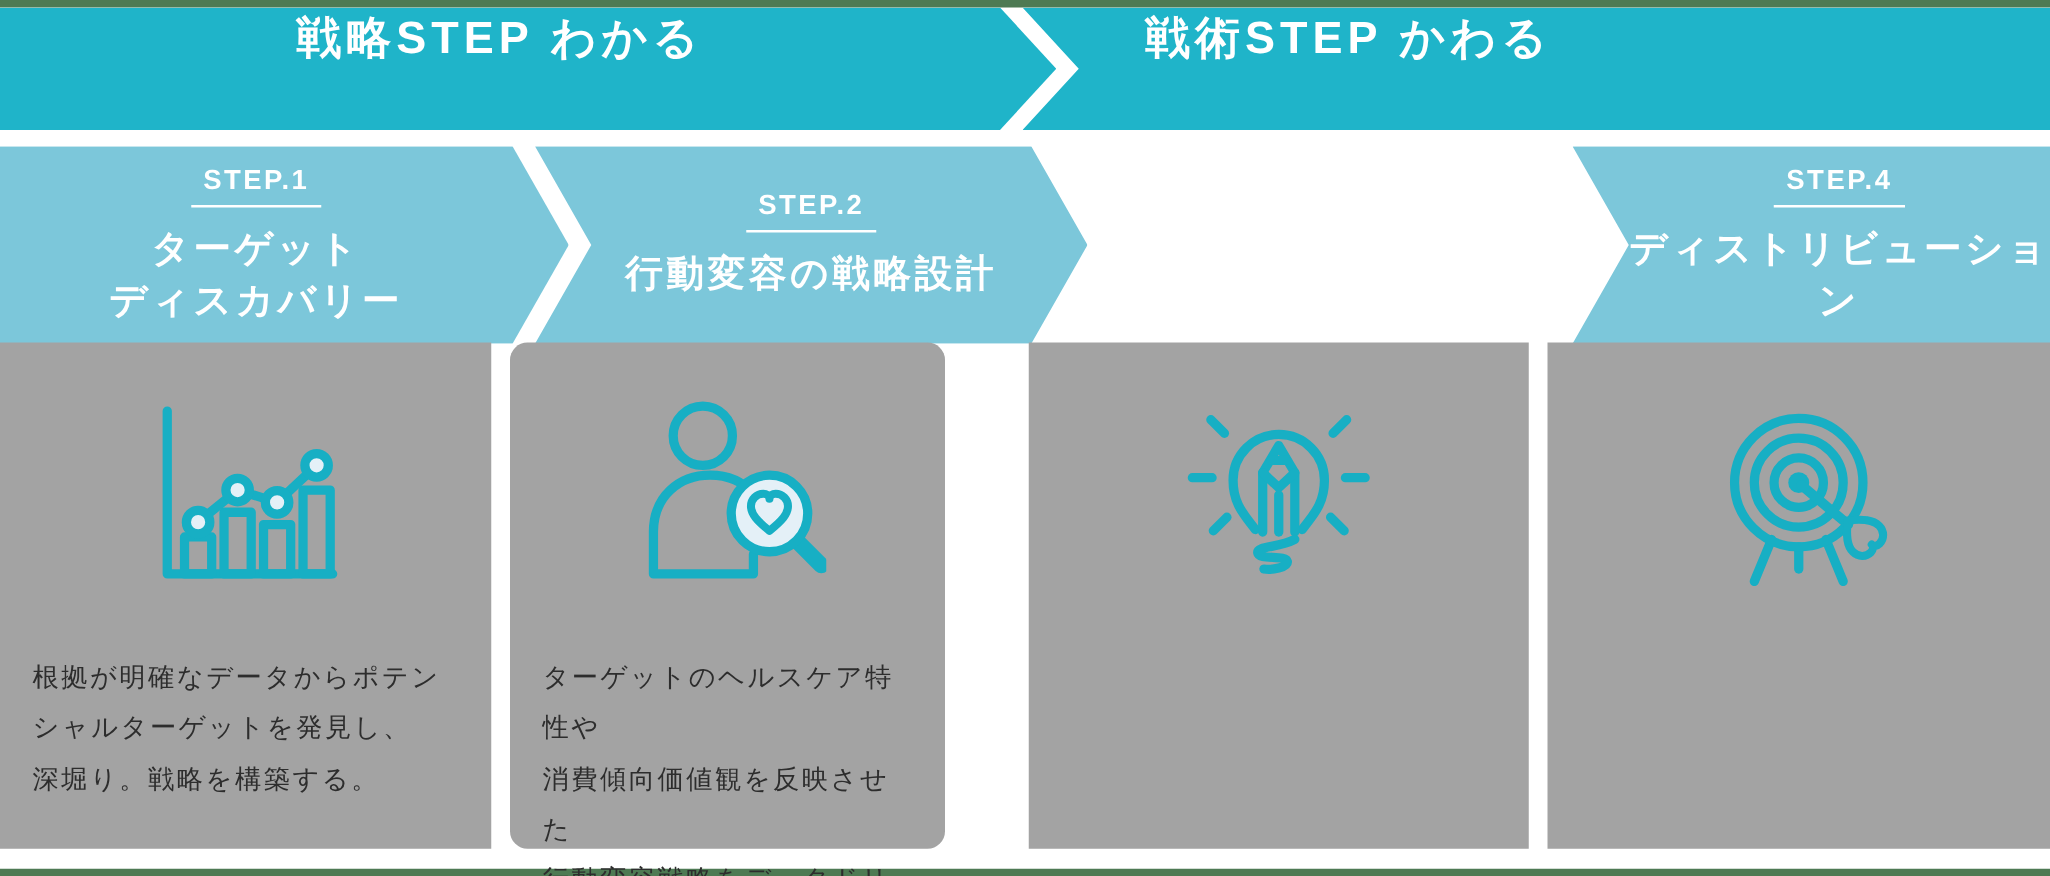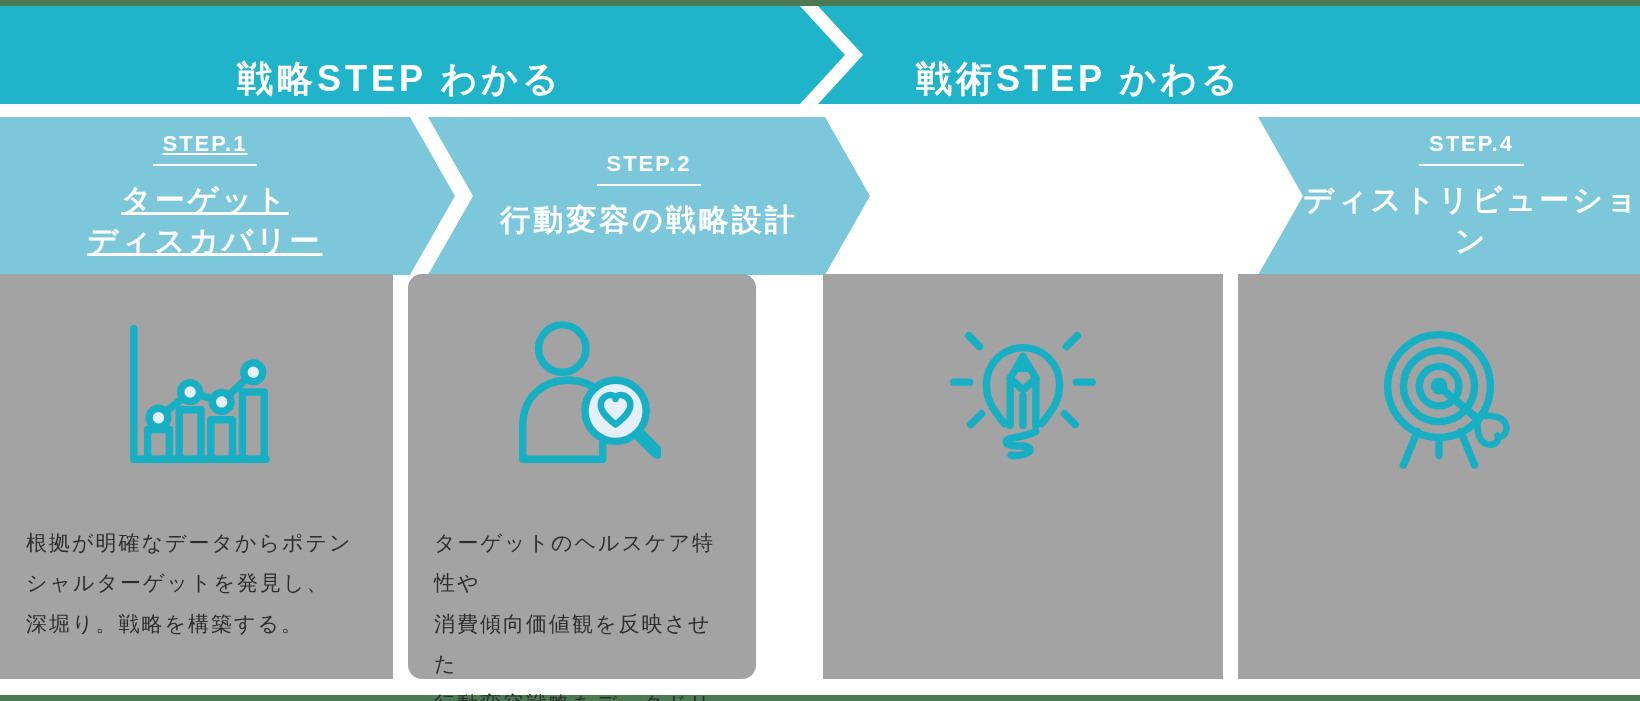--- a/index.html
+++ b/index.html
@@ -11,38 +11,38 @@
   .strip { position:absolute; left:0; width:1640px; height:6px; background:#4e7a53; }
   .strip.top { top:0; }
   .strip.bottom { top:695px; }
 
   
   .dotted { background-image:radial-gradient(rgba(255,255,255,0.10) 1.2px, transparent 1.3px);
             background-size:7px 7px; }
 
   
   .phase { position:absolute; top:6px; height:98px; background:#1fb4c9;
-           display:flex; align-items:flex-end; justify-content:center;
+           display:flex; align-items:flex-start; justify-content:center;
            color:#ffffff; font-size:36px; font-weight:bold; letter-spacing:4px;
            white-space:pre; }
   .phase.left { left:0; width:845px; padding-right:45px;
     clip-path:polygon(0 0, calc(100% - 45px) 0, 100% 50%, calc(100% - 45px) 100%, 0 100%); }
   .phase.right { left:818px; width:822px; padding-left:45px; padding-right:345px;
     clip-path:polygon(0 0, 100% 0, 100% 100%, 0 100%, 45px 50%); }
 
   
   .step { position:absolute; top:117px; height:158px; background:#7cc7da;
           display:flex; flex-direction:column; align-items:center; justify-content:center;
           color:#ffffff; text-align:center; }
   .step .num { font-size:22px; font-weight:600; letter-spacing:2px;
                border-bottom:2px solid #ffffff; padding:0 10px 7px; margin-bottom:14px; }
   .step .title { font-size:30px; font-weight:bold; letter-spacing:3px; line-height:1.35;
                  white-space:pre-line; }
   .step.s1 { left:0;    width:455px; padding-right:45px;
-    clip-path:polygon(0 0, calc(100% - 45px) 0, 100% 50%, calc(100% - 45px) 100%, 0 100%);text-decoration:underline; }
+    clip-path:polygon(0 0, calc(100% - 45px) 0, 100% 50%, calc(100% - 45px) 100%, 0 100%); }
   .step.s2 { left:428px; width:442px; padding:0 30px;
     clip-path:polygon(0 0, calc(100% - 45px) 0, 100% 50%, calc(100% - 45px) 100%, 0 100%, 45px 50%); }
   .step.s3 { left:843px; width:442px; padding:0 30px;
     clip-path:polygon(0 0, calc(100% - 45px) 0, 100% 50%, calc(100% - 45px) 100%, 0 100%, 45px 50%); }
   .step.s4 { left:1258px; width:382px; padding-left:45px;
     clip-path:polygon(0 0, 100% 0, 100% 100%, 0 100%, 45px 50%); }
 
   
   .card { position:absolute; top:274px; height:405px; background:#a3a3a3; }
   .card.c1 { left:0;      width:393px; }

